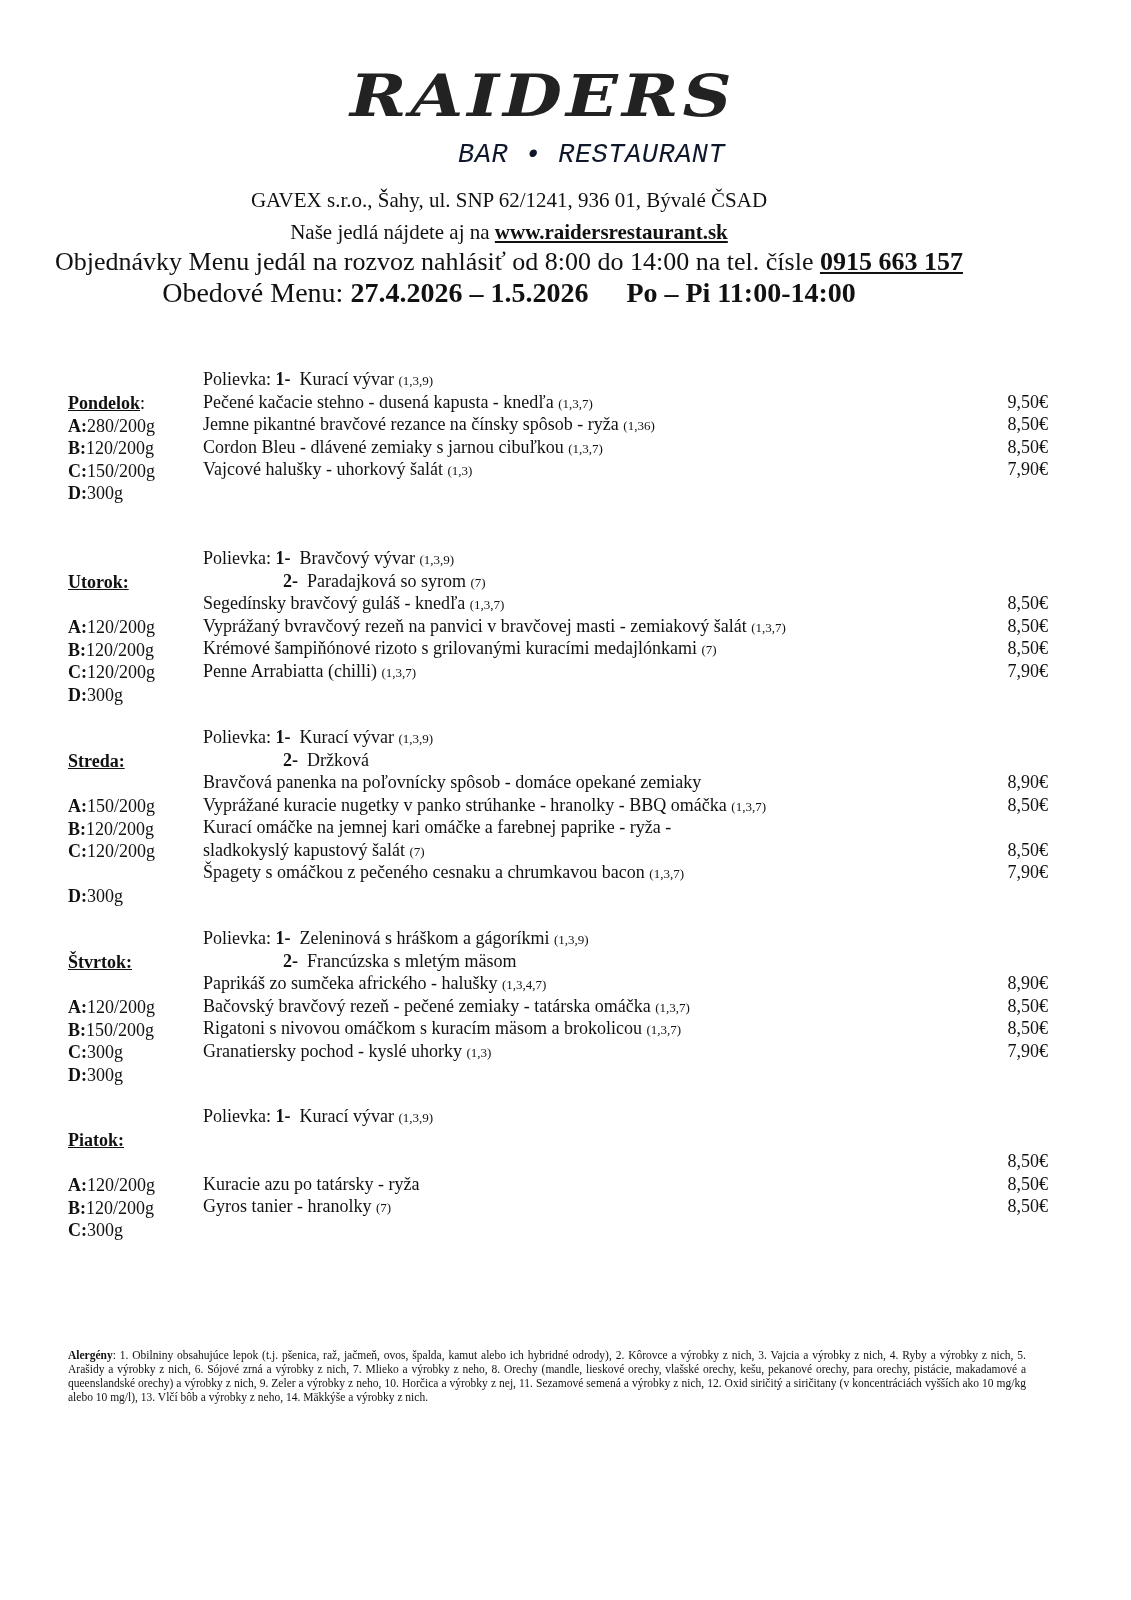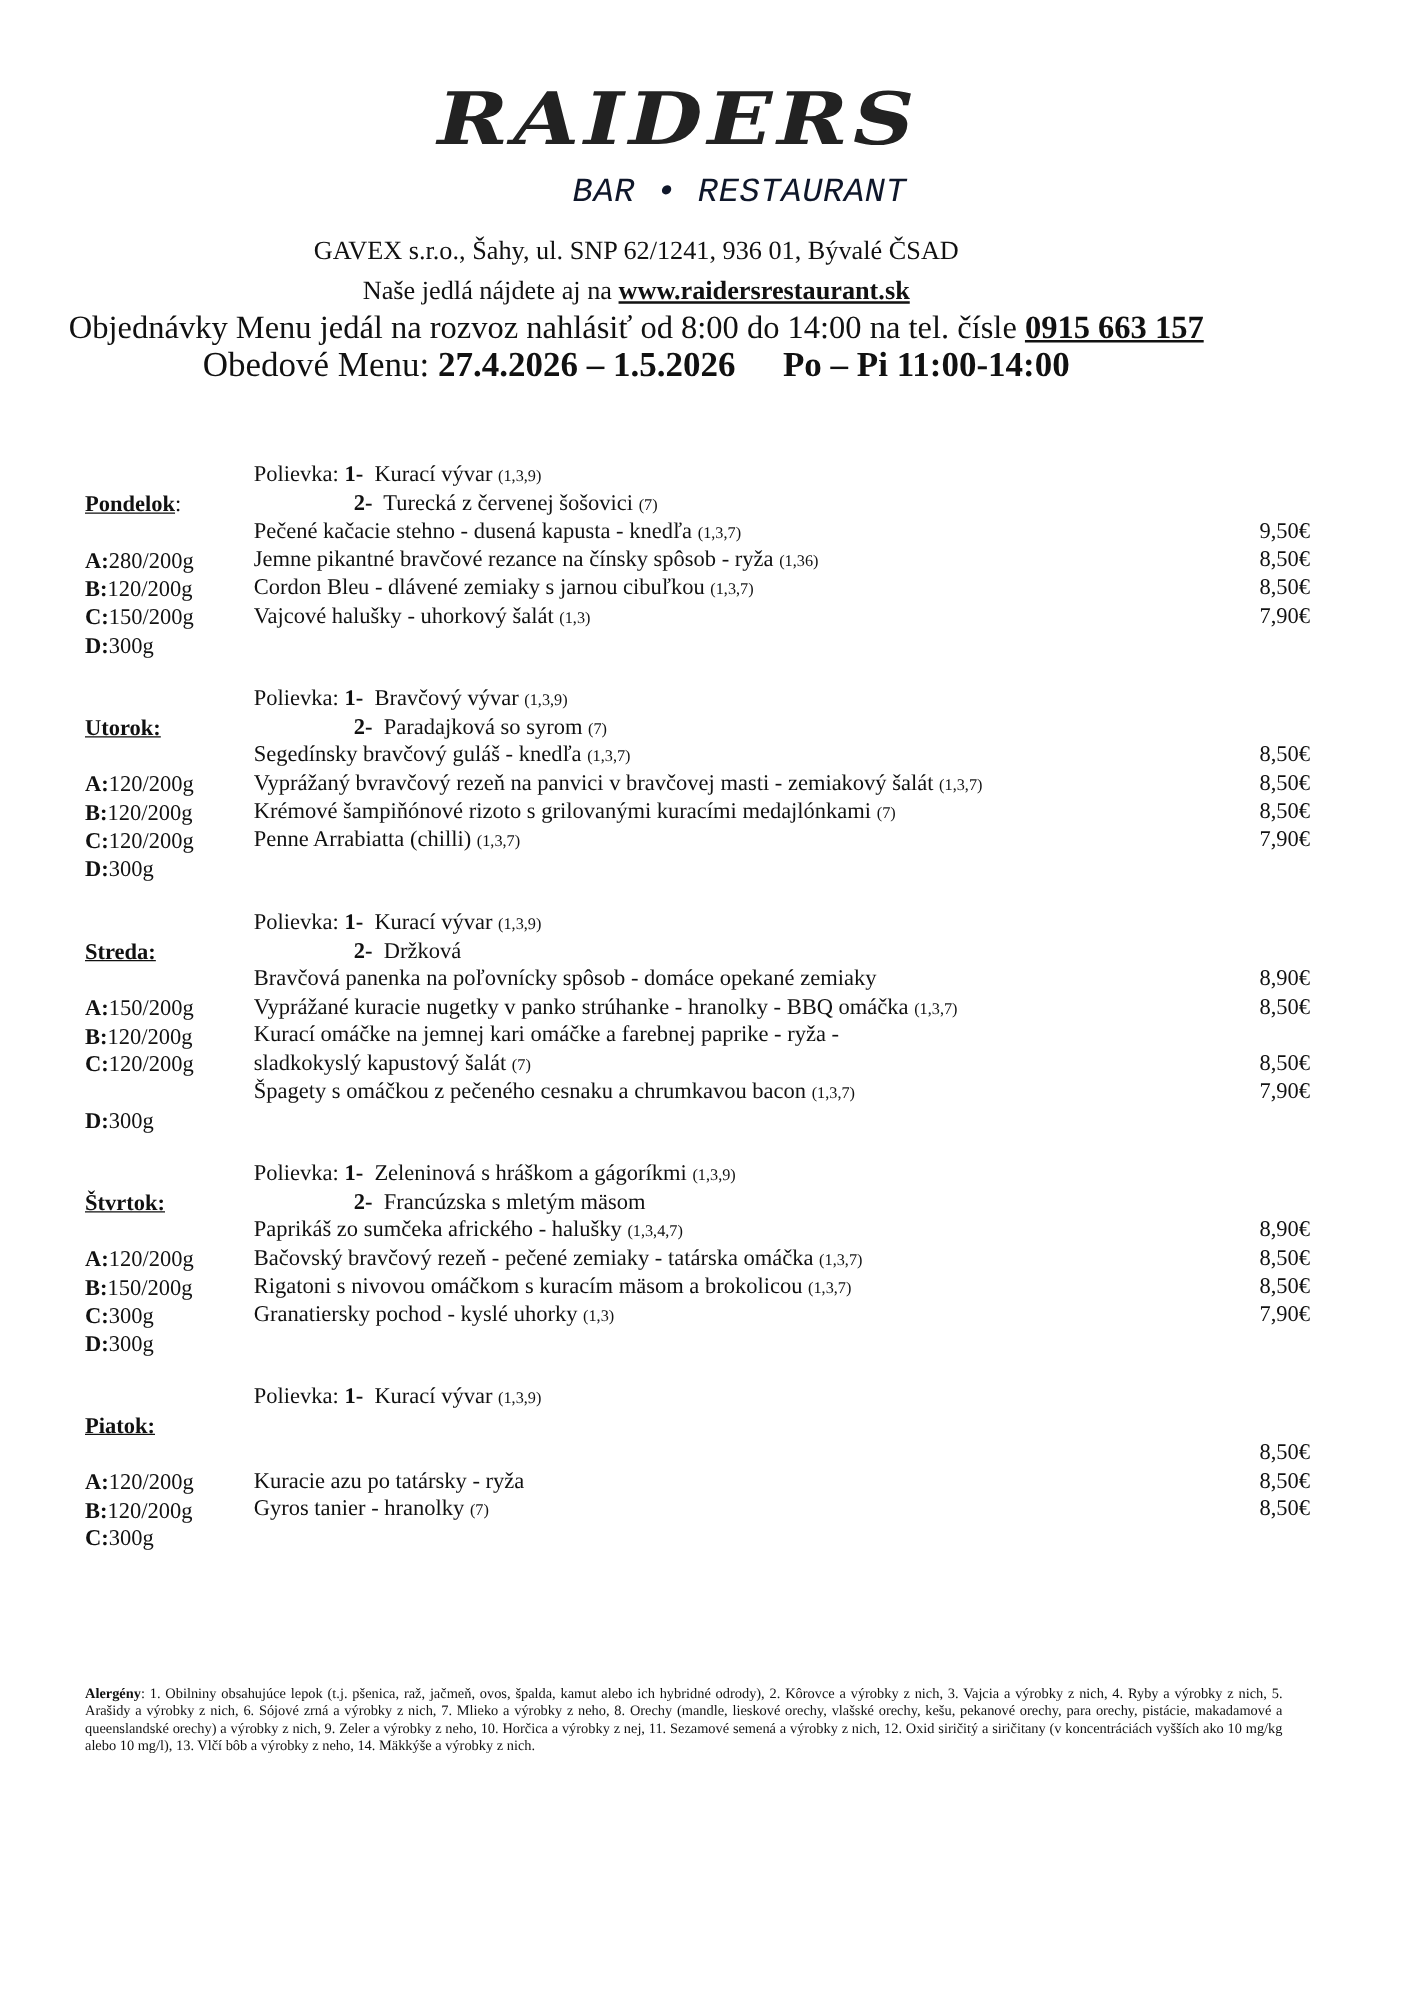--- a/index.html
+++ b/index.html
@@ -47,23 +47,20 @@
 </div>
 <div class="header-line h4">
   <span>Obedové Menu:  </span><span class="bold">27.4.2026 – 1.5.2026</span><span style="display:inline-block;width:38px"></span><span class="bold">Po – Pi  11:00-14:00</span>
 </div>
 
 <div id="days">
     <div class="day" style="top: 368px;">
       <div class="row">
         <span class="col-label"><span class="day-title">Pondelok</span><span>:</span></span>
         <span class="col-dish"><span>Polievka: </span><span class="bold">1-</span>&nbsp; <span>Kurací vývar</span> <span class="allerg">(1,3,9)</span></span>
-      </div>
-      <div class="row">
-        <span class="soup2"><span class="bold">2-</span>&nbsp; <span>Turecká z červenej šošovici</span> <span class="allerg">(7)</span></span>
       </div>
       <div class="row">
         <span class="col-label"><span class="letter">A:</span><span>280/200g</span></span>
         <span class="col-dish"><span>Pečené kačacie stehno - dusená kapusta - knedľa</span> <span class="allerg">(1,3,7)</span></span>
         <span class="col-price">9,50€</span>
       </div>
       <div class="row">
         <span class="col-label"><span class="letter">B:</span><span>120/200g</span></span>
         <span class="col-dish"><span>Jemne pikantné bravčové rezance na čínsky spôsob - ryža</span> <span class="allerg">(1,36)</span></span>
         <span class="col-price">8,50€</span>

